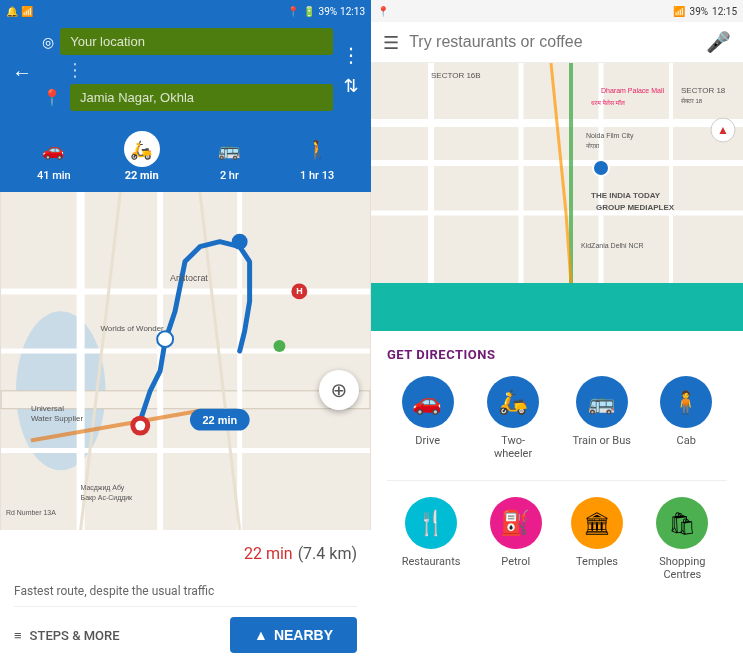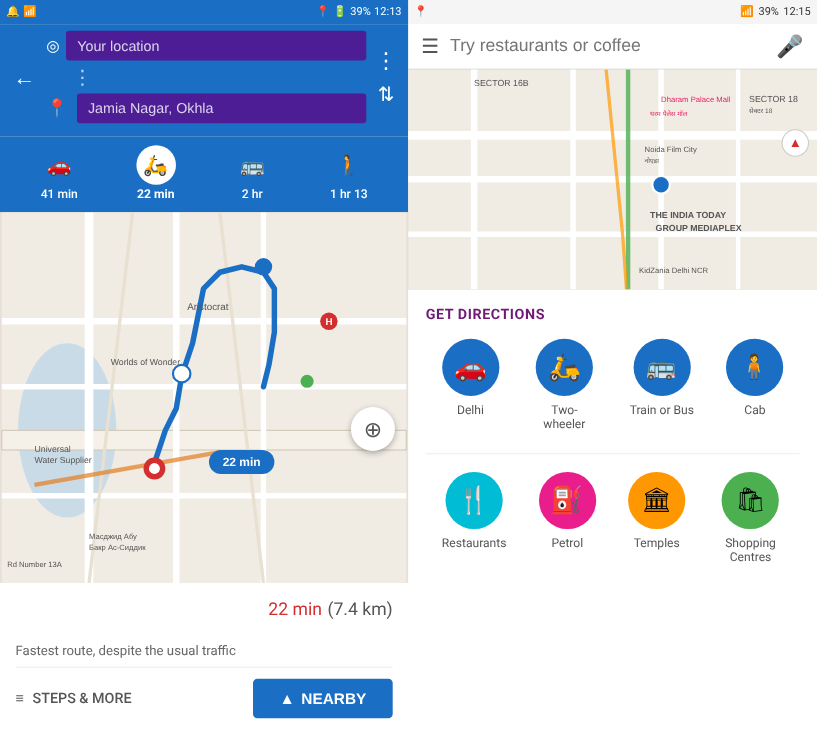--- a/index.html
+++ b/index.html
@@ -53,21 +53,21 @@
       width: 24px;
       text-align: center;
     }
     .nav-location-box {
       flex: 1;
       display: flex;
       flex-direction: column;
       gap: 4px;
     }
     .nav-input {
-      background: #4c1d95;
+      background: #4d7c0f;
       border: none;
       border-radius: 3px;
       padding: 6px 10px;
       color: white;
       font-size: 13px;
       width: 100%;
     }
     .nav-input::placeholder { color: rgba(255,255,255,0.8); }
     .nav-dots {
       color: rgba(255,255,255,0.7);
@@ -258,24 +258,24 @@
       background: transparent;
     }
     .mic-icon {
       font-size: 20px;
       color: #555;
       cursor: pointer;
     }
 
     
     .map-area-right {
-      height: 200px;
+      height: 268px;
       position: relative;
       overflow: hidden;
-      background: #86efac;
+      background: #14b8a6;
       flex-shrink: 0;
     }
 
     
     .bottom-sheet {
       flex: 1;
       background: white;
       padding: 16px;
       overflow-y: auto;
     }
@@ -518,21 +518,21 @@
 
   <div class="bottom-sheet">
 
     <div class="section-title">GET DIRECTIONS</div>
     <div class="icon-grid">
 
       <div class="icon-item">
         <div class="icon-circle" style="background:#1a6fc4;">
           <span style="font-size:24px;">🚗</span>
         </div>
-        <span class="icon-label">Delhi</span>
+        <span class="icon-label">Drive</span>
       </div>
 
       <div class="icon-item">
         <div class="icon-circle" style="background:#1a6fc4;">
           <span style="font-size:24px;">🛵</span>
         </div>
         <span class="icon-label">Two-wheeler</span>
       </div>
 
       <div class="icon-item">

